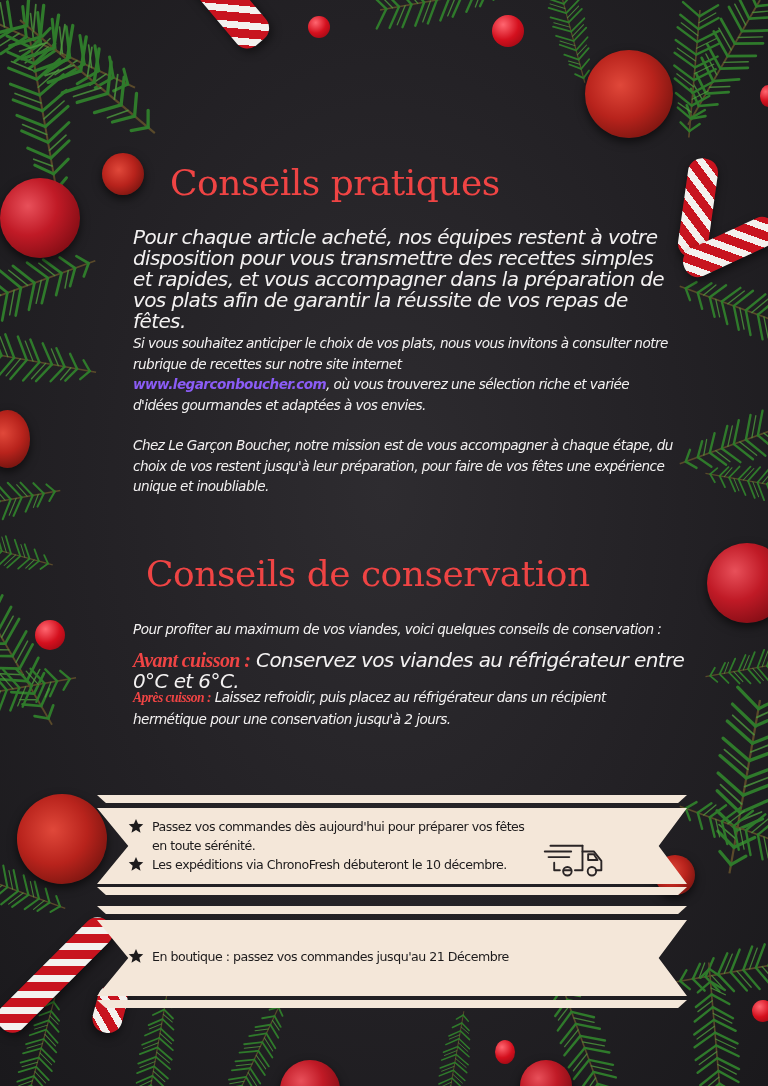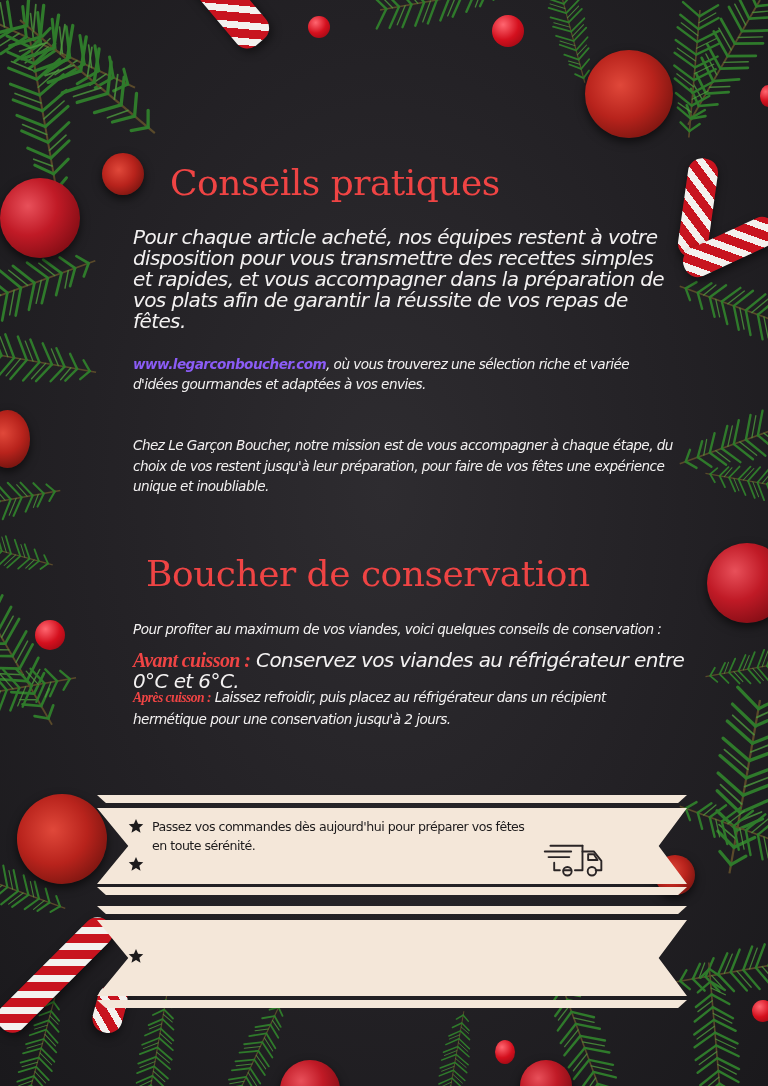--- a/index.html
+++ b/index.html
@@ -164,27 +164,27 @@
 <div class="berry" style="left:35px;top:620px;width:30px;height:30px;"></div>
 <div class="berry" style="left:752px;top:1000px;width:22px;height:22px;"></div>
 <div class="berry" style="left:495px;top:1040px;width:20px;height:24px;"></div>
 <div class="berry" style="left:760px;top:85px;width:16px;height:22px;"></div>
 
 <h1 class="title" style="position:absolute;left:170px;top:162px;">Conseils pratiques</h1>
 
 <p class="content para" style="top:227px;">Pour chaque article acheté, nos équipes restent à votre disposition pour vous transmettre des recettes simples et rapides, et vous accompagner dans la préparation de vos plats afin de garantir la réussite de vos repas de fêtes.</p>
 
 <p class="content para small" style="top:333px;">
-  <br>
+  <span>Si vous souhaitez anticiper le choix de vos plats, nous vous invitons à consulter notre rubrique de recettes sur notre site internet</span><br>
   <b>www.legarconboucher.com</b><span>, où vous trouverez une sélection riche et variée d'idées gourmandes et adaptées à vos envies.</span>
 </p>
 
 <p class="content para small" style="top:435px;">Chez Le Garçon Boucher, notre mission est de vous accompagner à chaque étape, du choix de vos restent jusqu'à leur préparation, pour faire de vos fêtes une expérience unique et inoubliable.</p>
 
-<h1 class="title" style="position:absolute;left:146px;top:553px;">Boucher de conservation</h1>
+<h1 class="title" style="position:absolute;left:146px;top:553px;">Conseils de conservation</h1>
 
 <p class="content para small" style="top:619px;width:560px;">Pour profiter au maximum de vos viandes, voici quelques conseils de conservation :</p>
 
 <p class="content para" style="top:650px;width:560px;">
   <span class="accent">Avant cuisson :</span><span> Conservez vos viandes au réfrigérateur entre 0°C et 6°C.</span>
 </p>
 
 <p class="content para small" style="top:687px;width:540px;">
   <span class="accent">Après cuisson :</span><span> Laissez refroidir, puis placez au réfrigérateur dans un récipient hermétique pour une conservation jusqu'à 2 jours.</span>
 </p>
@@ -197,20 +197,21 @@
   <div class="ribbon-item" style="top:817px;width:400px;">
     <svg class="star" viewBox="0 0 24 24">
         <path d="M12 1.5l3.1 7.2 7.8.7-5.9 5.1 1.8 7.6L12 18.1 5.2 22.1 7 14.5 1.1 9.4l7.8-.7z" fill="#1d1b1c"></path>
       </svg>
     <span>Passez vos commandes dès aujourd'hui pour préparer vos fêtes en toute sérénité.</span>
   </div>
   <div class="ribbon-item" style="top:855px;width:420px;">
     <svg class="star" viewBox="0 0 24 24">
         <path d="M12 1.5l3.1 7.2 7.8.7-5.9 5.1 1.8 7.6L12 18.1 5.2 22.1 7 14.5 1.1 9.4l7.8-.7z" fill="#1d1b1c"></path>
       </svg>
+    <span>Les expéditions via ChronoFresh débuteront le 10 décembre.</span>
   </div>
 
   <svg class="truck" viewBox="0 0 70 40" width="66" height="38" style="left:541px;top:840px;">
     <g fill="none" stroke="#2a2526" stroke-width="2" stroke-linecap="round" stroke-linejoin="round">
       <line x1="10" y1="6" x2="44" y2="6"></line>
       <line x1="4" y1="12" x2="32" y2="12"></line>
       <line x1="8" y1="18" x2="30" y2="18"></line>
       <path d="M14 24 v8 h6"></path>
       <path d="M44 6 v26 h-8"></path>
       <path d="M44 12 h12 l8 10 v10 h-6"></path>
@@ -224,14 +225,15 @@
 
 <div class="ribbon-wrap" style="top:0;">
   <div class="band band-thin" style="left:97px;top:906px;width:590px;height:8px;"></div>
   <div class="band band-main" style="left:97px;top:920px;width:590px;height:76px;"></div>
   <div class="band band-thin" style="left:97px;top:1000px;width:590px;height:8px;"></div>
 
   <div class="ribbon-item" style="top:947px;width:460px;">
     <svg class="star" viewBox="0 0 24 24">
         <path d="M12 1.5l3.1 7.2 7.8.7-5.9 5.1 1.8 7.6L12 18.1 5.2 22.1 7 14.5 1.1 9.4l7.8-.7z" fill="#1d1b1c"></path>
       </svg>
+    <span>En boutique : passez vos commandes jusqu'au 21 Décembre</span>
   </div>
 </div>
 
 </body></html>

